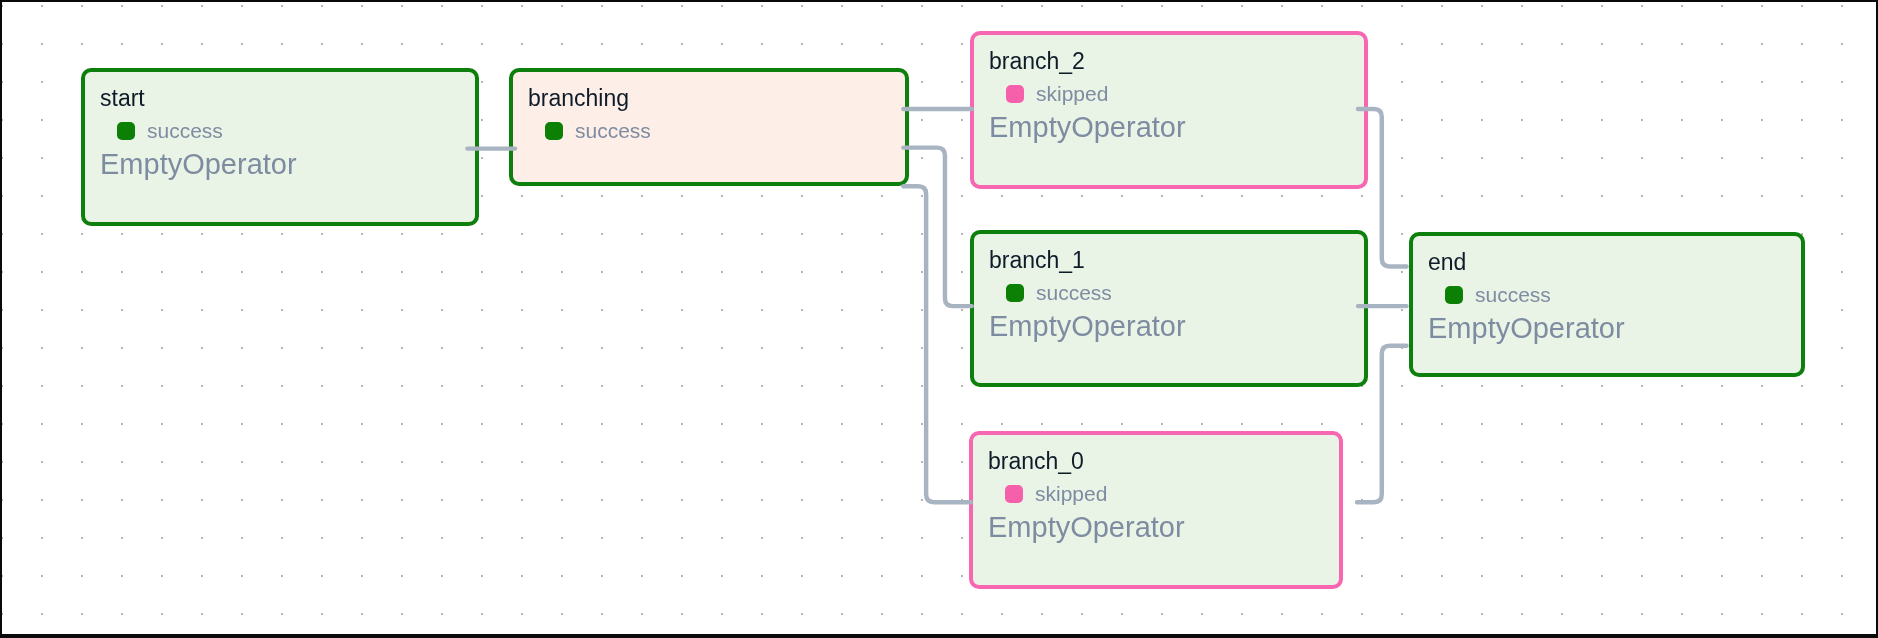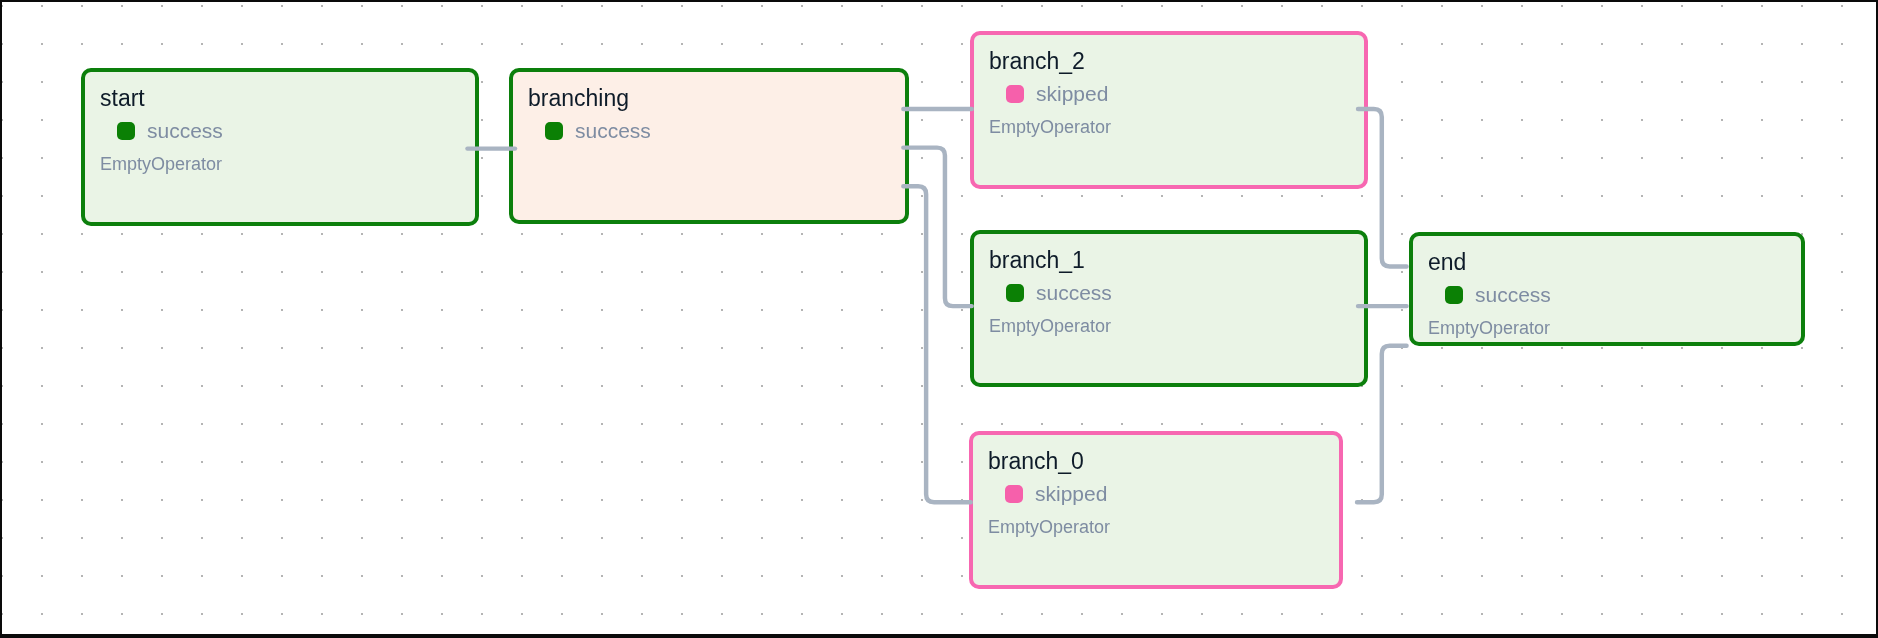--- a/index.html
+++ b/index.html
@@ -54,21 +54,21 @@
     flex: 0 0 auto;
   }
   .status-label {
     margin-left: 12px;
     font-size: 21px;
     color: #7e8ca2;
     white-space: nowrap;
   }
   .operator-label {
     margin-top: 6px;
-    font-size: 18px;
+    font-size: 29px;
     line-height: 28px;
     color: #7e8ca2;
     white-space: nowrap;
   }
 </style>
 </head>
 <body>
 
 <div class="frame">
   <svg id="edge-layer" width="1878" height="638" viewBox="0 0 1878 638">
@@ -82,21 +82,21 @@
     </svg>
   <div id="node-layer">
       <div class="dag-node" style="left: 67px; top: 66px; width: 398px; height: 158px; border-color: rgb(12, 127, 12); background: rgb(234, 244, 230); margin-left: 12px;">
         <div class="node-title">start</div>
         <div class="status-row">
           <span class="status-icon" style="background: rgb(11, 128, 5);"></span>
           <span class="status-label">success</span>
         </div>
         <div class="operator-label">EmptyOperator</div>
       </div>
-      <div class="dag-node" style="left: 507px; top: 66px; width: 400px; height: 156px; border-color: rgb(12, 127, 12); background: rgb(253, 239, 231); border-radius: 10px;">
+      <div class="dag-node" style="left: 507px; top: 66px; width: 400px; height: 118px; border-color: rgb(12, 127, 12); background: rgb(253, 239, 231); border-radius: 10px;">
         <div class="node-title">branching</div>
         <div class="status-row">
           <span class="status-icon" style="background: rgb(11, 128, 5);"></span>
           <span class="status-label">success</span>
         </div>
       </div>
       <div class="dag-node" style="left: 968px; top: 29px; width: 398px; height: 158px; border-color: rgb(247, 103, 177); background: rgb(234, 244, 230);">
         <div class="node-title">branch_2</div>
         <div class="status-row">
           <span class="status-icon" style="background: rgb(246, 96, 171);"></span>
@@ -113,21 +113,21 @@
         <div class="operator-label">EmptyOperator</div>
       </div>
       <div class="dag-node" style="left: 967px; top: 429px; width: 374px; height: 158px; border-color: rgb(247, 103, 177); background: rgb(234, 244, 230);">
         <div class="node-title">branch_0</div>
         <div class="status-row">
           <span class="status-icon" style="background: rgb(246, 96, 171);"></span>
           <span class="status-label">skipped</span>
         </div>
         <div class="operator-label">EmptyOperator</div>
       </div>
-      <div class="dag-node" style="left: 1407px; top: 230px; width: 396px; height: 114px; border-color: rgb(12, 127, 12); background: rgb(234, 244, 230);">
+      <div class="dag-node" style="left: 1407px; top: 230px; width: 396px; height: 145px; border-color: rgb(12, 127, 12); background: rgb(234, 244, 230);">
         <div class="node-title">end</div>
         <div class="status-row">
           <span class="status-icon" style="background: rgb(11, 128, 5);"></span>
           <span class="status-label">success</span>
         </div>
         <div class="operator-label">EmptyOperator</div>
       </div>
     </div>
 </div>
 

